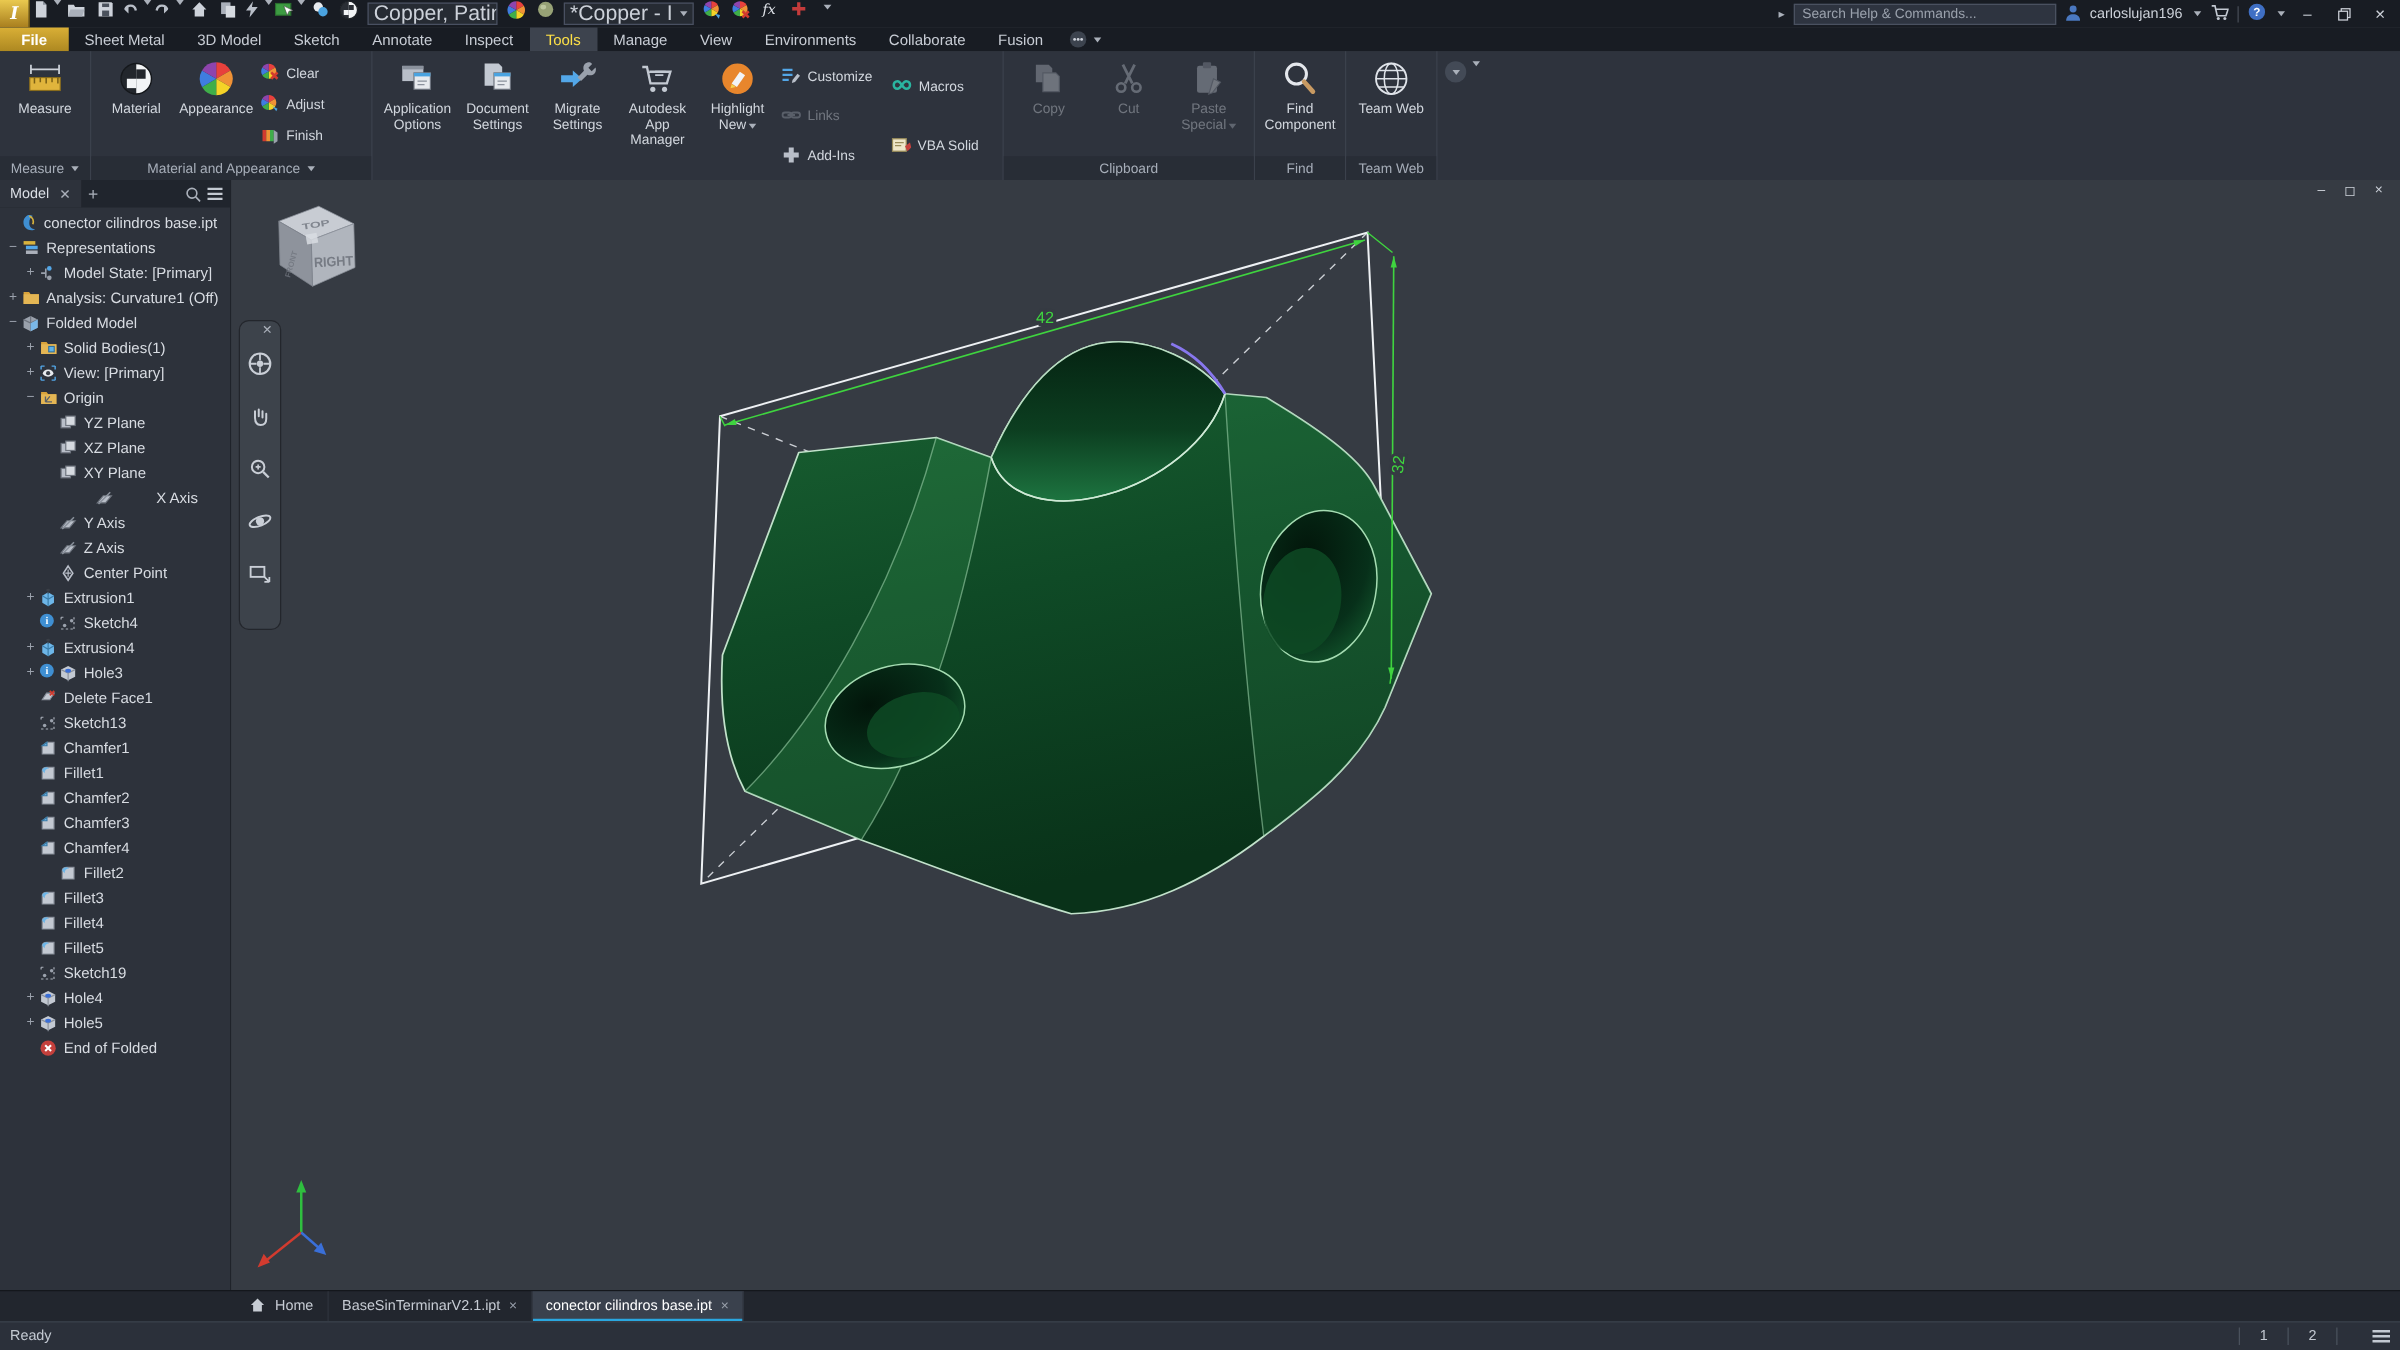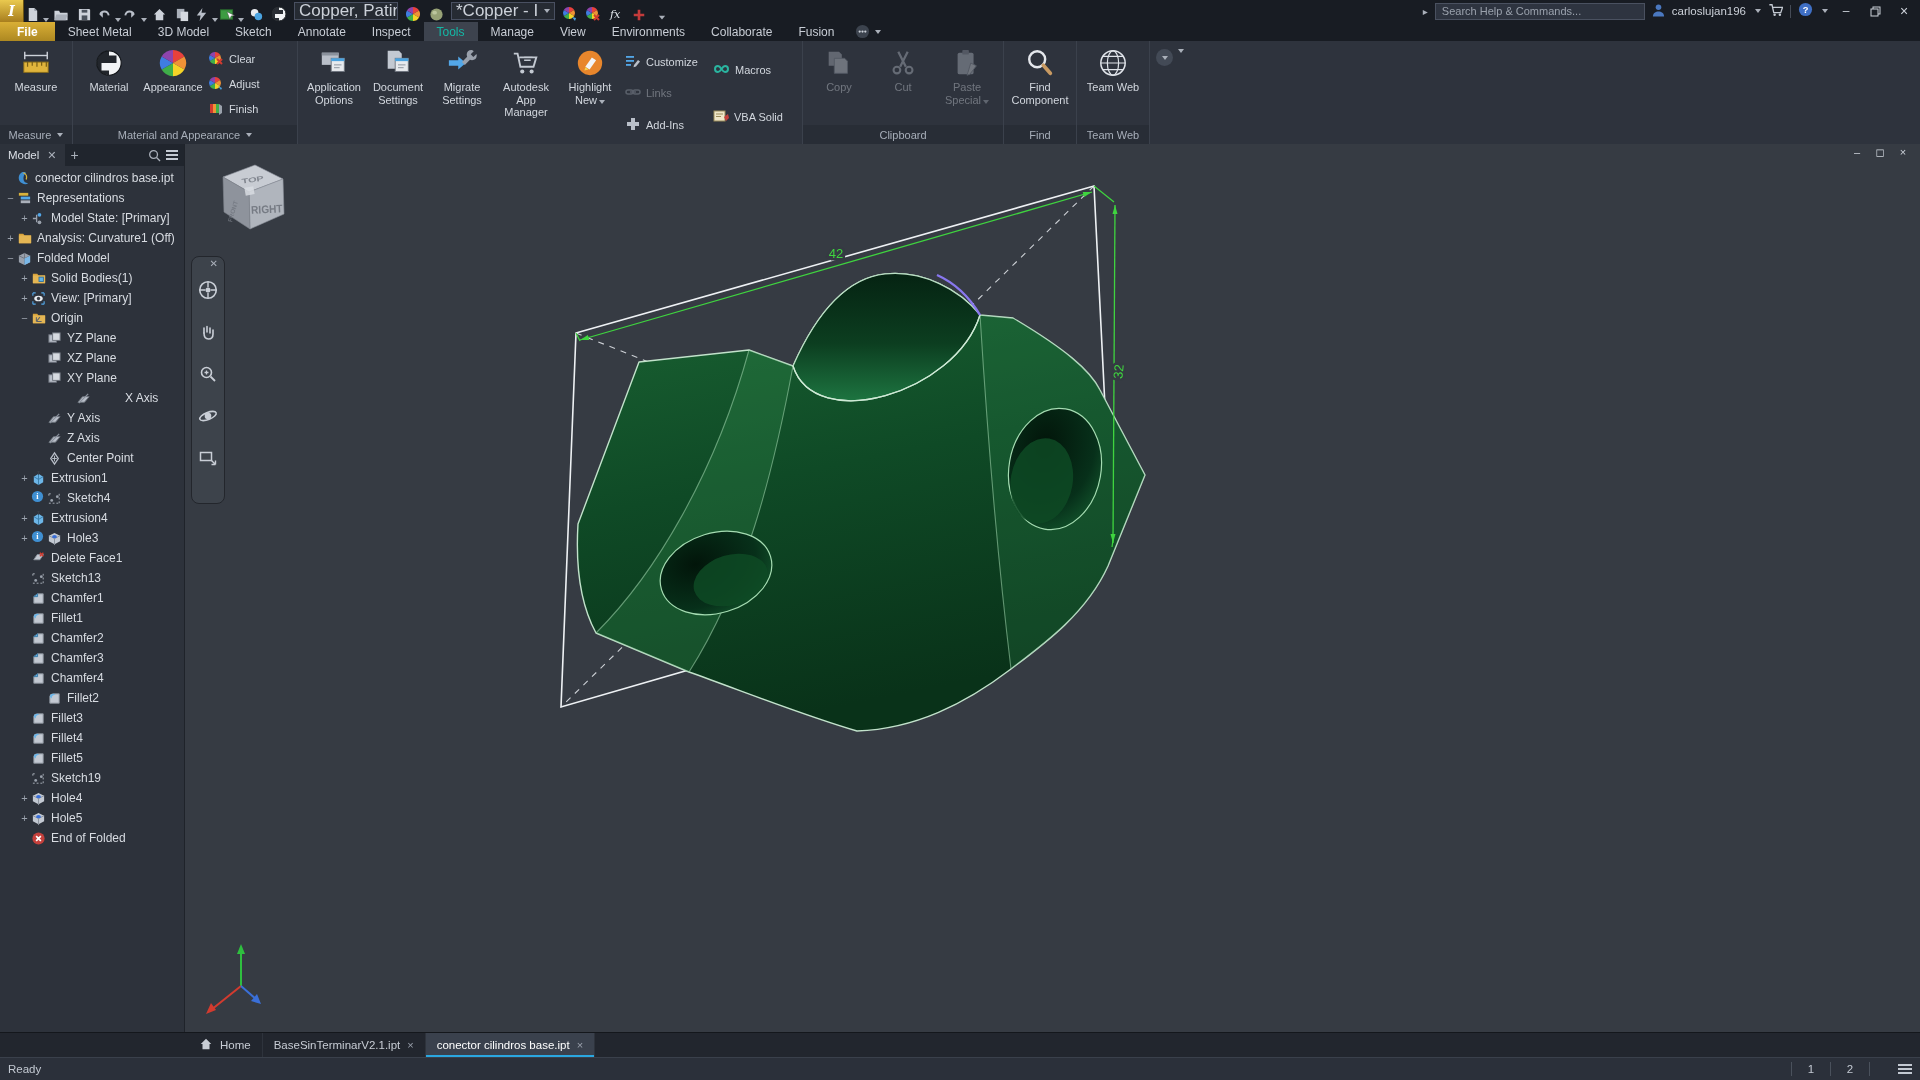--- a/index.html
+++ b/index.html
@@ -3,36 +3,36 @@
 <meta charset="utf-8">
 <style>
   * { margin:0; padding:0; box-sizing:border-box; }
   html,body { width:1920px; height:1080px; overflow:hidden; }
   body { font-family:"Liberation Sans", sans-serif; background:#353a42; color:#d6dae0; position:relative; font-size:12px; }
 
   
   #titlebar { position:absolute; left:0; top:0; width:1920px; height:22px; background:#181c23; display:flex; align-items:center; }
   .qat { display:flex; align-items:center; gap:1px; height:22px; }
   .logo { width:24px; height:22px; background:linear-gradient(#eac94f,#a87e1e); color:#fff; font-family:"DejaVu Serif",serif; font-style:italic; font-weight:bold; display:flex; align-items:center; justify-content:center; font-size:14px; border-right:1px solid #6b5412; }
-  .qat-btn { height:22px; min-width:22px; display:flex; align-items:flex-end; justify-content:center; gap:1px; }
+  .qat-btn { height:22px; min-width:22px; display:flex; align-items:flex-start; justify-content:center; gap:1px; }
   .qat-sel { height:18px; background:#262b33; border:1px solid #495061; color:#ccd1d9; font-size:17px; padding:0 4px; display:flex; align-items:center; justify-content:space-between; width:104px; margin:0 3px; white-space:nowrap; overflow:hidden; }
   .caret { width:0; height:0; border-left:3.5px solid transparent; border-right:3.5px solid transparent; border-top:4px solid #aab0ba; display:inline-block; margin-left:2px; }
   .title-center { position:absolute; left:0; right:0; display:flex; justify-content:center; gap:26px; pointer-events:none; font-size:12px; color:#d2d6dd; }
   .title-right { margin-left:auto; display:flex; align-items:center; gap:7px; padding-right:5px; height:22px; }
   #help-search { width:210px; height:17px; background:#2e3440; border:1px solid #4a5160; color:#c4cad3; font-size:11px; padding:0 6px; font-family:"Liberation Sans",sans-serif; }
   #help-search::placeholder { color:#9aa1ac; }
   .tb-divider { width:1px; height:13px; background:#454b56; }
   .winbtn { width:22px; height:22px; display:flex; align-items:center; justify-content:center; color:#ccd1d9; font-size:12px; }
   .username { font-size:11.5px; color:#ccd1d9; }
 
   
   #ribbontabs { position:absolute; left:0; top:22px; width:1920px; height:19px; background:#181c23; display:flex; align-items:stretch; }
   .rtab { padding:0 13px; display:flex; align-items:center; font-size:12px; color:#c8cdd5; }
   .rtab.file { background:linear-gradient(#d9af36,#ad8821); color:#fff; font-weight:bold; padding:0 17px; }
-  .rtab.active { background:#3d434e; color:#14b8a6; }
+  .rtab.active { background:#3d434e; color:#fde047; }
   .rtab-extra { display:flex; align-items:center; gap:3px; padding:0 8px; }
 
   
   #ribbon { position:absolute; left:0; top:41px; width:1920px; height:103px; background:#2e333d; display:flex; align-items:stretch; }
   .rgroup { display:flex; flex-direction:column; border-right:1px solid #3b414c; }
   .rcontent { flex:1; display:flex; align-items:stretch; padding:3px 5px 1px 5px; gap:2px; }
   .rfooter { height:19px; background:#282d36; color:#a7aeb9; font-size:11px; display:flex; align-items:center; justify-content:center; gap:4px; }
   .rbig { background:none; border:none; color:#d2d7de; font-family:"Liberation Sans",sans-serif; font-size:11px; line-height:1.15; width:62px; display:flex; flex-direction:column; align-items:center; padding:1px 2px; text-align:center; }
   .rbig .ric { height:36px; display:flex; align-items:center; justify-content:center; }
   .rbig.disabled { opacity:.40; }

